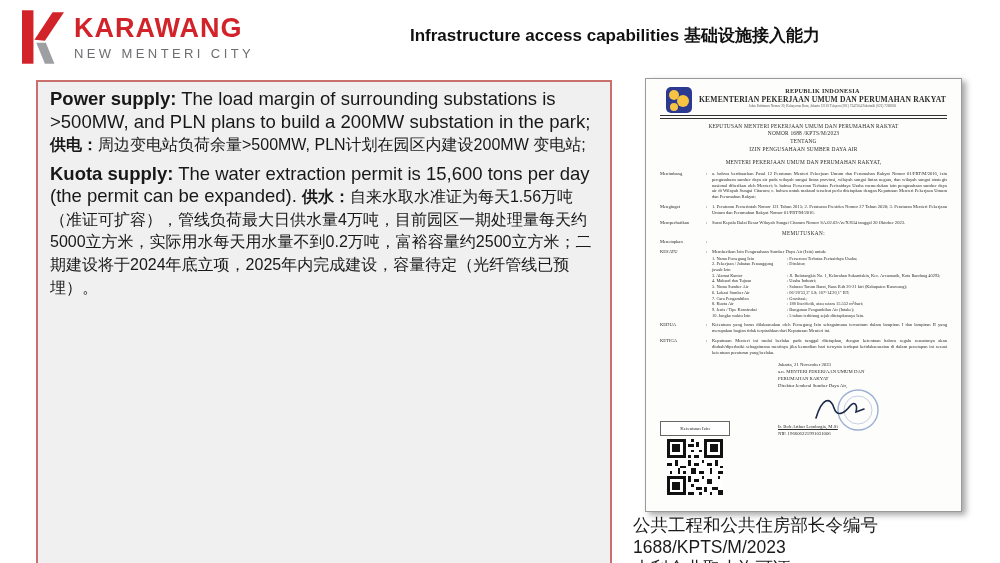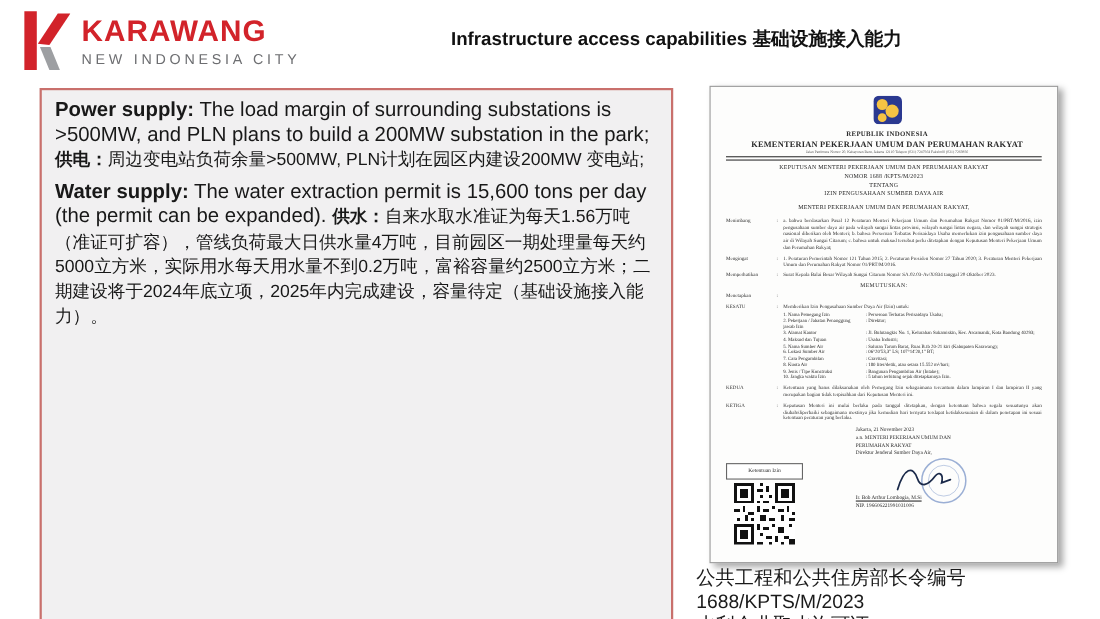--- a/index.html
+++ b/index.html
@@ -23,21 +23,21 @@
   }
   .infobox p{margin:0 0 7px 0;font-size:18.5px;line-height:1.22;color:#181818;}
   .infobox .b{font-weight:700;}
   .infobox .zh{font-size:16px;}
   
   .doc{
     position:absolute;left:645px;top:78px;width:317px;height:434px;box-sizing:border-box;
     background:#fdfdfc;border:1px solid #9a9a9a;box-shadow:4px 3px 6px rgba(0,0,0,.35);
     padding:8px 14px 6px 14px;font-family:"Liberation Serif",serif;color:#2b2b2b;
   }
-  .doc-header{display:flex;align-items:center;gap:6px;margin-left:6px;flex-direction:column;}
+  .doc-header{display:flex;gap:6px;margin-left:6px;}
   .doc-head-text{flex:1;text-align:center;line-height:1.25;}
   .doc-country{font-size:6.2px;font-weight:700;letter-spacing:.3px;}
   .doc-ministry{font-size:7.6px;font-weight:700;letter-spacing:.2px;}
   .doc-address{font-size:3.4px;color:#555;}
   .doc-rule{border-top:1.5px solid #333;border-bottom:.5px solid #333;height:1.5px;margin:2px 0 4px 0;}
   .doc-titles{text-align:center;font-size:5.4px;line-height:1.45;letter-spacing:.2px;}
   .doc-subject{text-align:center;font-size:5.4px;margin:5px 0 6px 0;letter-spacing:.2px;}
   .clause{display:grid;grid-template-columns:46px 6px 1fr;font-size:4.6px;line-height:1.28;margin-bottom:4px;}
   .clause .c-text{text-align:justify;}
   .doc-memutuskan{text-align:center;font-size:5.2px;letter-spacing:.4px;margin:3px 0;}
@@ -56,29 +56,29 @@
 <body>
 
 <div class="brand">
   <svg width="42" height="56" viewBox="0 0 44 56" aria-hidden="true">
     <polygon points="0,0 12,0 12,56 0,56" fill="#d2232a"></polygon>
     <polygon points="13,31 32,2 44,2 24,32" fill="#d2232a"></polygon>
     <polygon points="15,34 25,34 34,56 24,56" fill="#9d9fa2"></polygon>
   </svg>
   <div class="brand-text">
     <div class="brand-name">KARAWANG</div>
-    <div class="brand-sub">NEW INDONESIA CITY</div>
+    <div class="brand-sub">NEW MENTERI CITY</div>
   </div>
 </div>
 
 <h1 class="title">Infrastructure access capabilities 基础设施接入能力</h1>
 
 <section class="infobox">
   <p><span class="b">Power supply:</span><span> The load margin of surrounding substations is &gt;500MW, and PLN plans to build a 200MW substation in the park; </span><span class="b zh">供电：</span><span class="zh">周边变电站负荷余量&gt;500MW, PLN计划在园区内建设200MW 变电站;</span></p>
-  <p><span class="b">Water supply:</span><span> The water extraction permit is 15,600 tons per day (the permit can be expanded). </span><span class="b zh">供水：</span><span class="zh">自来水取水准证为每天1.56万吨（准证可扩容），管线负荷最大日供水量4万吨，目前园区一期处理量每天约5000立方米，实际用水每天用水量不到0.2万吨，富裕容量约2500立方米；二期建设将于2024年底立项，2025年内完成建设，容量待定（基础设施接入能力）。</span></p>
+  <p><span class="b">Kuota supply:</span><span> The water extraction permit is 15,600 tons per day (the permit can be expanded). </span><span class="b zh">供水：</span><span class="zh">自来水取水准证为每天1.56万吨（准证可扩容），管线负荷最大日供水量4万吨，目前园区一期处理量每天约5000立方米，实际用水每天用水量不到0.2万吨，富裕容量约2500立方米；二期建设将于2024年底立项，2025年内完成建设，容量待定（光纤管线已预埋）。</span></p>
 </section>
 
 <figure class="doc" style="margin:0;">
   <div class="doc-header">
     <svg width="26" height="26" viewBox="0 0 26 26" aria-hidden="true">
       <rect x="0" y="0" width="26" height="26" rx="5" fill="#2b3990"></rect>
       <circle cx="8" cy="8" r="5" fill="#f6c343"></circle>
       <circle cx="17" cy="14" r="6" fill="#f6c343"></circle>
       <circle cx="8" cy="20" r="4" fill="#f6c343"></circle>
     </svg>

